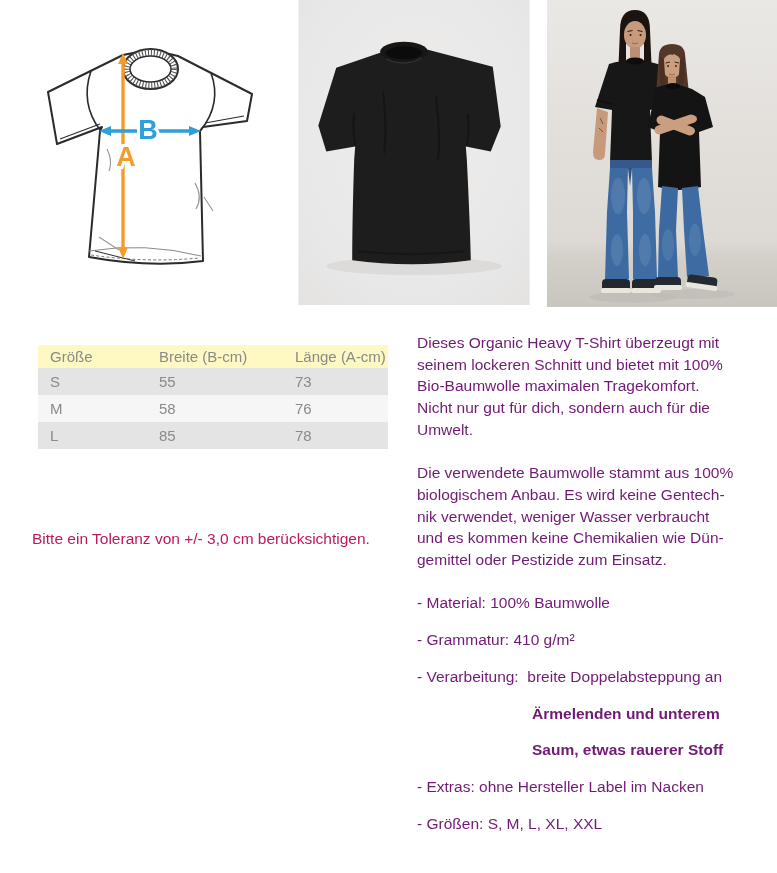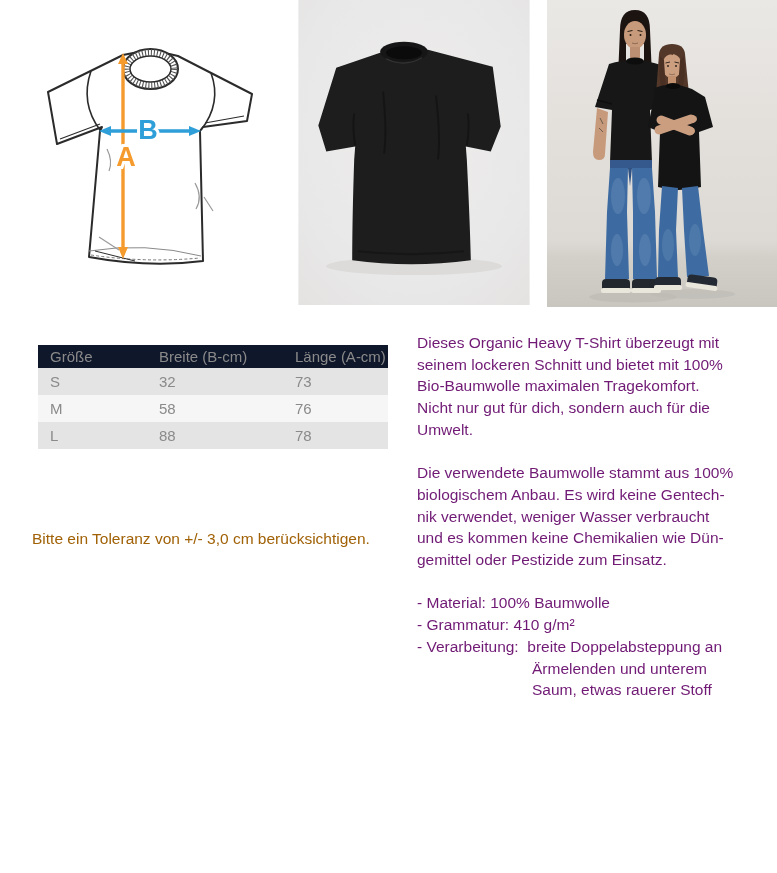--- a/index.html
+++ b/index.html
@@ -20,39 +20,39 @@
   table.size-table {
     position:absolute; left:38px; top:345px; width:350px;
     border-collapse:collapse; table-layout:fixed;
     font-size:15px; color:#8a8a8a;
   }
   table.size-table col.c1 { width:109px; }
   table.size-table col.c2 { width:136px; }
   table.size-table col.c3 { width:105px; }
   table.size-table th {
     font-weight:400; text-align:left; height:23px;
-    padding:0 0 0 12px; background:#0f172a; color:#8a8a8a;
+    padding:0 0 0 12px; background:#fef9c3; color:#8a8a8a;
   }
   table.size-table td { height:27px; padding:0 0 0 12px; }
   table.size-table tbody tr:nth-child(odd)  { background:#e4e4e4; }
   table.size-table tbody tr:nth-child(even) { background:#f6f6f6; }
 
   .tolerance {
     position:absolute; left:32px; top:530px;
-    font-size:15.5px; color:#a16207;
+    font-size:15.5px; color:#be185d;
   }
 
   
   .description {
     position:absolute; left:417px; top:332px; width:360px;
     font-size:15.5px; line-height:21.7px; color:#701a75;
   }
   .description p { margin:0 0 21.7px 0; white-space:pre-line; }
-  .bullet-line { white-space:pre; }
-  .bullet-line.indent { padding-left:115px; }
+  .bullet-line { white-space:pre;margin-top:15px; }
+  .bullet-line.indent { padding-left:115px;font-weight:bold; }
 </style>
 </head>
 <body>
 
 <div class="canvas">
 
   <div class="diagram-wrap">
     <svg viewBox="0 0 212 226">
 
       <path d="M78,10 L3,47 L12,99 L57,82 L55,86 L44,212 Q104,223 158,216 L155,86 L158,82 L202,76 L207,49 L133,11 Q105,3 78,10 Z" fill="#ffffff" stroke="#2b2b2b" stroke-width="2" stroke-linejoin="round"></path>
@@ -211,31 +211,31 @@
     <thead>
       <tr>
         <th>Größe</th>
         <th>Breite (B-cm)</th>
         <th>Länge (A-cm)</th>
       </tr>
     </thead>
     <tbody>
         <tr>
           <td>S</td>
-          <td>32</td>
+          <td>55</td>
           <td>73</td>
         </tr>
         <tr>
           <td>M</td>
           <td>58</td>
           <td>76</td>
         </tr>
         <tr>
           <td>L</td>
-          <td>88</td>
+          <td>85</td>
           <td>78</td>
         </tr>
       </tbody>
   </table>
 
   <div class="tolerance">Bitte ein Toleranz von +/- 3,0 cm berücksichtigen.</div>
 
   <div class="description">
     <p>Dieses Organic Heavy T-Shirt überzeugt mit
 seinem lockeren Schnitt und bietet mit 100%
@@ -246,16 +246,18 @@
 biologischem Anbau. Es wird keine Gentech-
 nik verwendet, weniger Wasser verbraucht
 und es kommen keine Chemikalien wie Dün-
 gemittel oder Pestizide zum Einsatz.</p>
     <div>
         <div class="bullet-line">- Material: 100% Baumwolle</div>
         <div class="bullet-line">- Grammatur: 410 g/m²</div>
         <div class="bullet-line">- Verarbeitung:  breite Doppelabsteppung an</div>
         <div class="bullet-line indent">Ärmelenden und unterem</div>
         <div class="bullet-line indent">Saum, etwas rauerer Stoff</div>
+        <div class="bullet-line">- Extras: ohne Hersteller Label im Nacken</div>
+        <div class="bullet-line">- Größen: S, M, L, XL, XXL</div>
       </div>
   </div>
 
 </div>
 
 </body></html>

